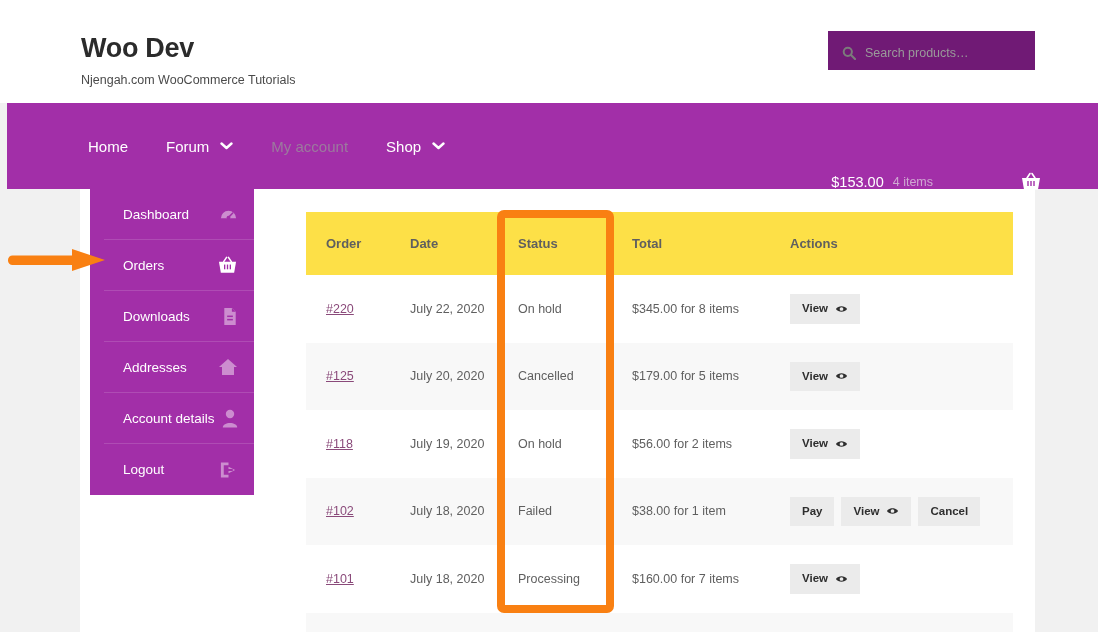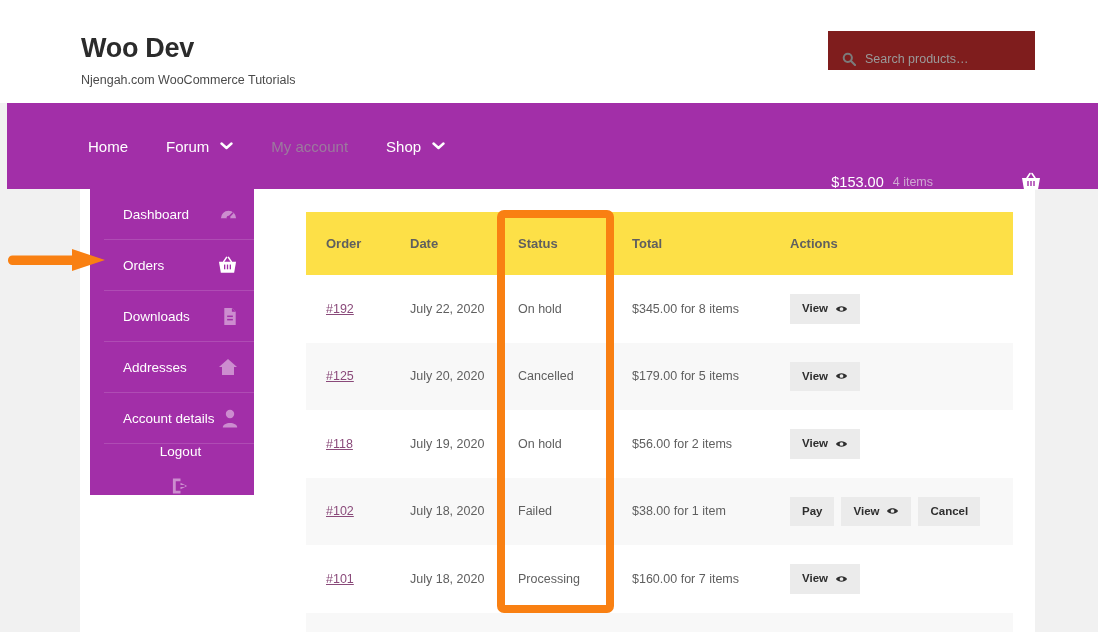--- a/index.html
+++ b/index.html
@@ -21,23 +21,23 @@
   .brand-title {
     font-size: 27px; font-weight: bold; color: #2b2b2b;
     letter-spacing: -0.3px; line-height: 1.1;
   }
   .brand-tagline {
     font-size: 12.5px; color: #4a4a4a; margin-top: 9px;
   }
   .search-box {
     position: absolute; right: 63px; top: 31px;
     width: 207px; height: 39px;
-    background: #7f1d1d;
-    display: flex; align-items: flex-end;
-    padding: 4px 14px;
+    background: #701a75;
+    display: flex; align-items: flex-start;
+    padding: 15px 14px;
   }
   .search-icon { margin-right: 9px; flex: 0 0 auto; display: flex; }
   .search-placeholder {
     font-size: 12.5px; color: #9a9a9a;
   }
 
   
   .main-nav {
     position: absolute; top: 103px; left: 7px;
     width: 1098px; height: 86px;
@@ -76,21 +76,21 @@
   }
   .account-item {
     position: relative;
     height: 51px;
     display: flex; align-items: center;
     padding: 0 16px 0 19px;
     border-bottom: 1px solid rgba(255,255,255,0.14);
     cursor: pointer;
     margin-left: 14px;
   }
-  .account-item:last-child { border-bottom: none; flex-direction: column; }
+  .account-item:last-child { border-bottom: none; }
   .account-label { color: #ffffff; font-size: 13.5px; flex: 1 1 auto; }
   .account-icon { display: flex; opacity: 0.45; }
   .account-item.active .account-icon { opacity: 1; }
 
   
   .arrow-annotation {
     position: absolute; left: 8px; top: 247px;
     width: 100px; height: 26px;
   }
 
@@ -287,21 +287,21 @@
         <th class="col-order">Order</th>
         <th class="col-date">Date</th>
         <th class="col-status">Status</th>
         <th class="col-total">Total</th>
         <th class="col-actions">Actions</th>
       </tr>
     </thead>
     <tbody>
 
       <tr>
-        <td><span class="order-link">#192</span></td>
+        <td><span class="order-link">#220</span></td>
         <td>July 22, 2020</td>
         <td>On hold</td>
         <td>$345.00 for 8 items</td>
         <td>
           <div class="actions-cell">
             <button class="act-btn">
                 <span>View</span>
                 <span class="eye">
                   <svg width="13" height="10" viewBox="0 0 14 10">
                     <path d="M1 5 C3.5 1 10.5 1 13 5 C10.5 9 3.5 9 1 5 Z" fill="#2e2e2e"></path>

